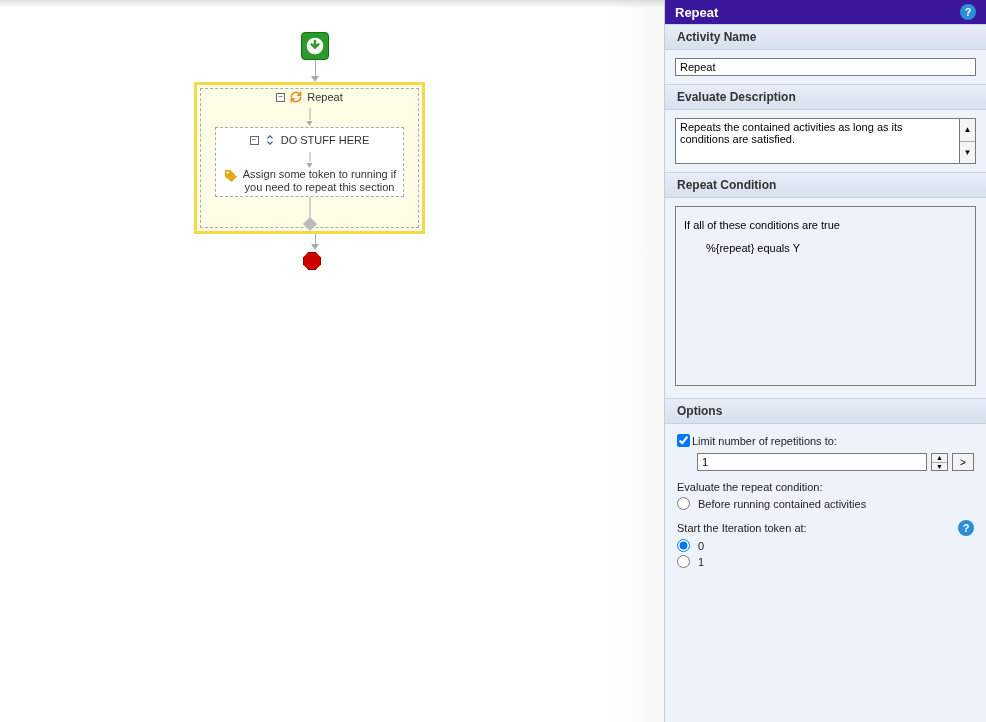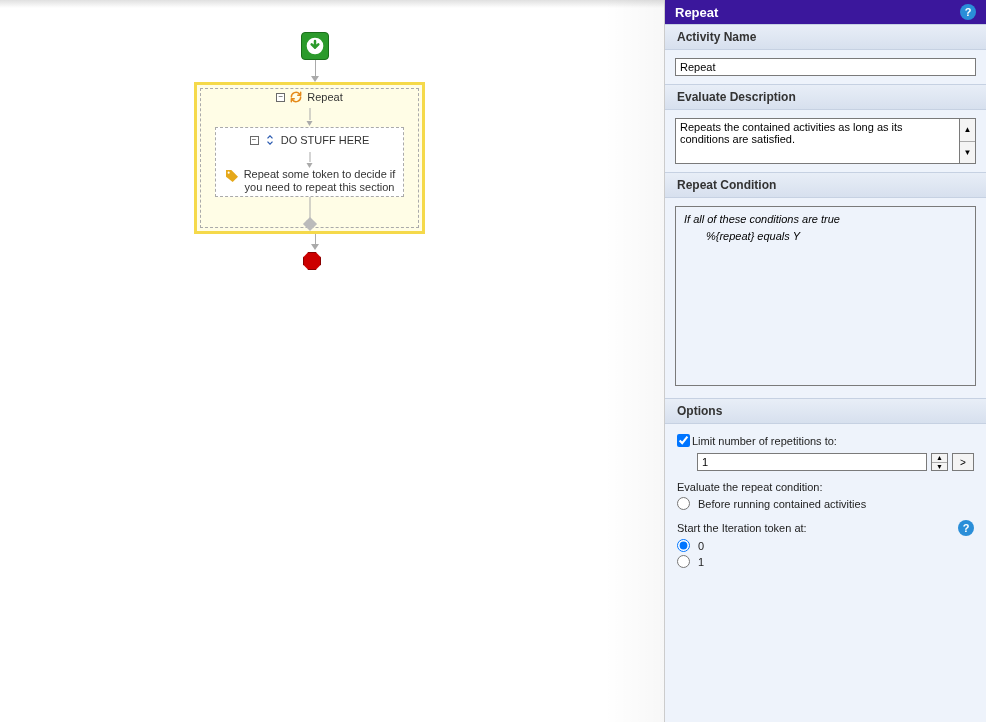--- a/index.html
+++ b/index.html
@@ -53,22 +53,22 @@
 .section-h { background:linear-gradient(#e8eef7,#d7e0ee); border-top:1px solid #c6d1e2; border-bottom:1px solid #c6d1e2; padding:5px 12px; font-weight:bold; color:#333; font-size:12px; }
 
 .field-block { padding:8px 10px; }
 .text-input { width:100%; border:1px solid #7a7a7a; padding:2px 4px; font-size:11px; font-family:inherit; }
 .desc-wrap { display:flex; }
 .desc-ta { flex:1; height:46px; border:1px solid #7a7a7a; border-right:none; padding:2px 4px; font-size:11px; font-family:inherit; resize:none; overflow:hidden; }
 .spin-col { width:17px; display:flex; flex-direction:column; border:1px solid #7a7a7a; }
 .spin-btn { flex:1; background:#f4f4f4; display:flex; align-items:center; justify-content:center; font-size:8px; cursor:pointer; border-bottom:1px solid #aaa; }
 .spin-btn:last-child { border-bottom:none; }
 
-.cond-box { margin:8px 10px 0 10px; height:180px; border:1px solid #7a7a7a; background:#eef3fb; padding:6px 8px; font-size:11px;font-style:italic; }
-.cond-line2 { padding-left:22px; margin-top:5px; }
+.cond-box { margin:8px 10px 0 10px; height:180px; border:1px solid #7a7a7a; background:#eef3fb; padding:12px 8px; font-size:11px; }
+.cond-line2 { padding-left:22px; margin-top:11px; }
 
 .opts { padding:10px 12px 0 12px; position:relative; }
 .opt-row { display:flex; align-items:center; gap:2px; margin-bottom:6px; }
 .opt-row input[type=checkbox], .opt-row input[type=radio] { margin:0; }
 .num-row { display:flex; align-items:stretch; gap:4px; margin:2px 0 10px 20px; }
 .num-input { width:230px; border:1px solid #7a7a7a; padding:2px 4px; font-size:11px; text-align:left; }
 .num-spin { width:17px; display:flex; flex-direction:column; border:1px solid #7a7a7a; }
 .num-spin div { flex:1; background:#f4f4f4; display:flex; align-items:center; justify-content:center; font-size:7px; cursor:pointer; border-bottom:1px solid #aaa; }
 .num-spin div:last-child { border-bottom:none; }
 .go-btn { width:22px; border:1px solid #7a7a7a; background:#f4f4f4; display:flex; align-items:center; justify-content:center; font-size:10px; cursor:pointer; }
@@ -118,21 +118,21 @@
         </span>
         <span class="inner-title">DO STUFF HERE</span>
       </div>
       <div class="arr-small arr-b"></div>
       <div class="assign-row">
         <svg class="tag-icon-i" viewBox="0 0 24 24">
           <path d="M3 3h8l10 10-8 8L3 13V3z" fill="currentColor"></path>
           <circle cx="7" cy="7" r="1.6" fill="#fff"></circle>
         </svg>
         <div class="assign-text">
-          <div>Repeat some token to decide if</div>
+          <div>Assign some token to running if</div>
           <div>you need to repeat this section</div>
         </div>
       </div>
     </div>
 
     <div class="arr-small arr-c"></div>
     <div class="diamond"></div>
   </div>
 
   <div class="arrow2">

